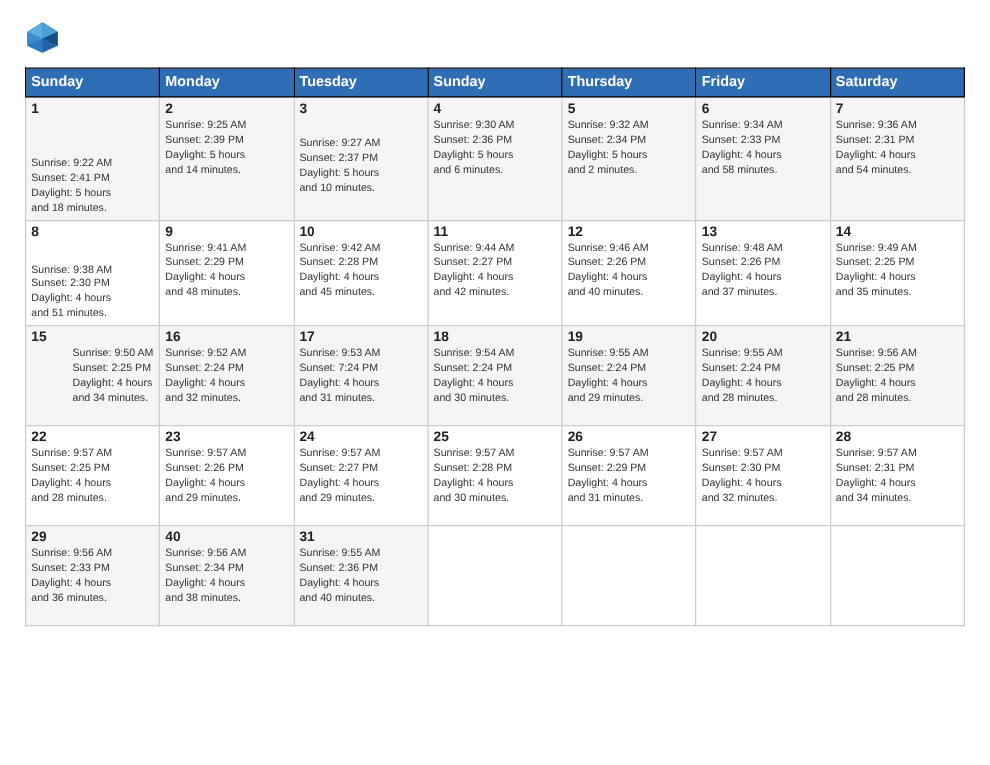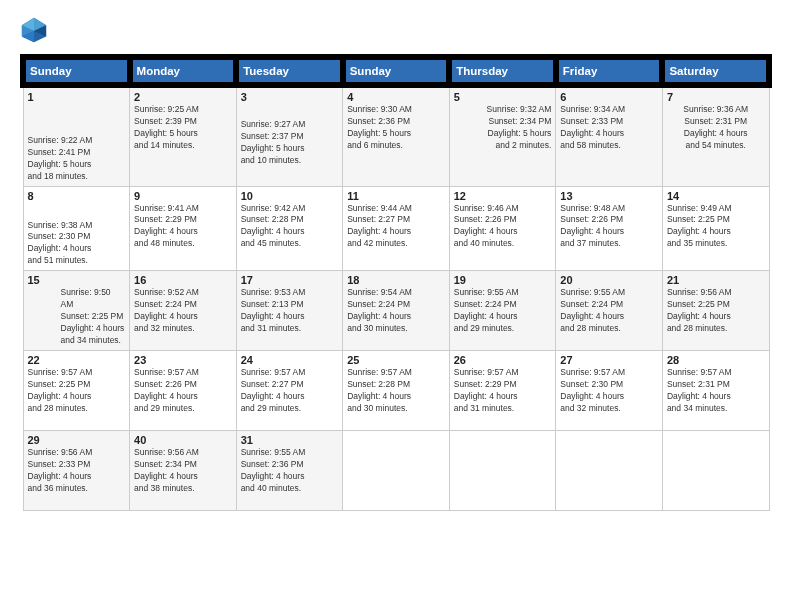--- a/index.html
+++ b/index.html
@@ -59,21 +59,21 @@
       border-collapse: collapse;
       table-layout: fixed;
     }
     thead th {
       background-color: #2f6db5;
       color: #fff;
       font-size: 11.5px;
       font-weight: bold;
       padding: 5px 4px;
       text-align: left;
-      border: 6px solid #000000;
+      border: 1px solid #000000;
     }
     tbody td {
       border: 1px solid #ccc;
       vertical-align: top;
       padding: 3px 4px;
       font-size: 9px;
       color: #333;
       background: #fff;
       height: 80px;
     }
@@ -158,35 +158,35 @@
           </td>
           <td>
             <span class="day-num">4</span>
             <div class="day-info" style="white-space: pre-line;">Sunrise: 9:30 AM
 Sunset: 2:36 PM
 Daylight: 5 hours
 and 6 minutes.</div>
           </td>
           <td>
             <span class="day-num">5</span>
-            <div class="day-info" style="white-space: pre-line; text-align: right;">Sunrise: 9:32 AM
+            <div class="day-info" style="white-space: pre-line;">Sunrise: 9:32 AM
 Sunset: 2:34 PM
 Daylight: 5 hours
 and 2 minutes.</div>
           </td>
           <td>
             <span class="day-num">6</span>
             <div class="day-info" style="white-space: pre-line;">Sunrise: 9:34 AM
 Sunset: 2:33 PM
 Daylight: 4 hours
 and 58 minutes.</div>
           </td>
           <td>
             <span class="day-num">7</span>
-            <div class="day-info" style="white-space: pre-line; text-align: center;">Sunrise: 9:36 AM
+            <div class="day-info" style="white-space: pre-line;">Sunrise: 9:36 AM
 Sunset: 2:31 PM
 Daylight: 4 hours
 and 54 minutes.</div>
           </td>
         </tr>
         <tr>
           <td>
             <span class="day-num">8</span>
             <div class="day-info" style="white-space: pre-line; margin-top: 18px;">Sunrise: 9:38 AM
 Sunset: 2:30 PM
@@ -247,21 +247,21 @@
           <td>
             <span class="day-num">16</span>
             <div class="day-info" style="white-space: pre-line;">Sunrise: 9:52 AM
 Sunset: 2:24 PM
 Daylight: 4 hours
 and 32 minutes.</div>
           </td>
           <td>
             <span class="day-num">17</span>
             <div class="day-info" style="white-space: pre-line;">Sunrise: 9:53 AM
-Sunset: 2:13 PM
+Sunset: 7:24 PM
 Daylight: 4 hours
 and 31 minutes.</div>
           </td>
           <td>
             <span class="day-num">18</span>
             <div class="day-info" style="white-space: pre-line;">Sunrise: 9:54 AM
 Sunset: 2:24 PM
 Daylight: 4 hours
 and 30 minutes.</div>
           </td>

